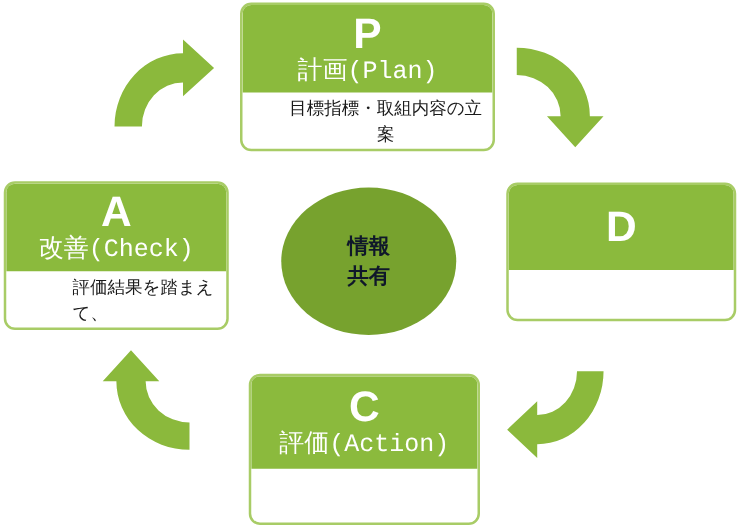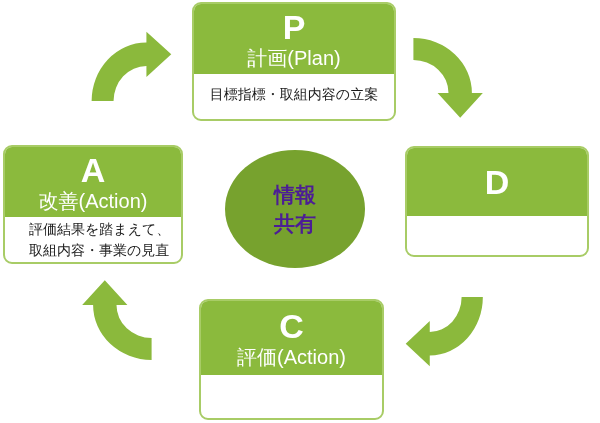--- a/index.html
+++ b/index.html
@@ -34,37 +34,38 @@
     justify-content: center;
     padding-top: 2px;
     flex: 0 0 auto;
   }
   .box-letter {
     font-size: 34px;
     font-weight: bold;
     line-height: 1.05;
   }
   .box-title {
-    font-family: Liberation Sans, sans-serif;
+    font-family: Liberation Mono, monospace;
     font-size: 20px;
     line-height: 1.2;
     margin-top: 1px;
   }
   .box-body {
     flex: 1 1 auto;
     display: flex;
     align-items: center;
     justify-content: center;
     text-align: center;
     color: var(--body-text, #1A1A1A);
     font-size: 14px;
     font-weight: 500;
     line-height: 1.5;
     white-space: pre-line;
     padding: 2px 3px 6px 3px;
+    margin-left: 29px;
   }
   
   .box-plan   { left: 192px; top: 2px;   width: 204px; height: 119px; }
   .box-plan   .box-header { height: 68px; }
   .box-do     { left: 405px; top: 146px; width: 184px; height: 111px; }
   .box-do     .box-header { height: 66px; }
   .box-check  { left: 199px; top: 299px; width: 185px; height: 121px; }
   .box-check  .box-header { height: 72px; }
   .box-action { left: 3px;   top: 145px; width: 180px; height: 119px; }
   .box-action .box-header { height: 68px; }
@@ -81,22 +82,22 @@
     top: 150px;
     width: 140px;
     height: 118px;
     border-radius: 50%;
     background: var(--circle-green, #77A22E);
     display: flex;
     align-items: center;
     justify-content: center;
   }
   .center-label {
-    color: #4c1d95;
-    font-size: 21px;
+    color: #0f172a;
+    font-size: 17px;
     font-weight: bold;
     line-height: 1.4;
     text-align: center;
     white-space: pre-line;
   }
   
   .arrow {
     position: absolute;
     display: block;
   }
@@ -128,21 +129,21 @@
   <div class="pdca-box box-check">
     <div class="box-header">
       <div class="box-letter">C</div>
       <div class="box-title">評価(Action)</div>
     </div>
   </div>
 
   <div class="pdca-box box-action">
     <div class="box-header">
       <div class="box-letter">A</div>
-      <div class="box-title">改善(Action)</div>
+      <div class="box-title">改善(Check)</div>
     </div>
     <div class="box-body">評価結果を踏まえて、
 取組内容・事業の見直し</div>
   </div>
 
   <div class="center-ellipse">
     <div class="center-label">情報
 共有</div>
   </div>
 

